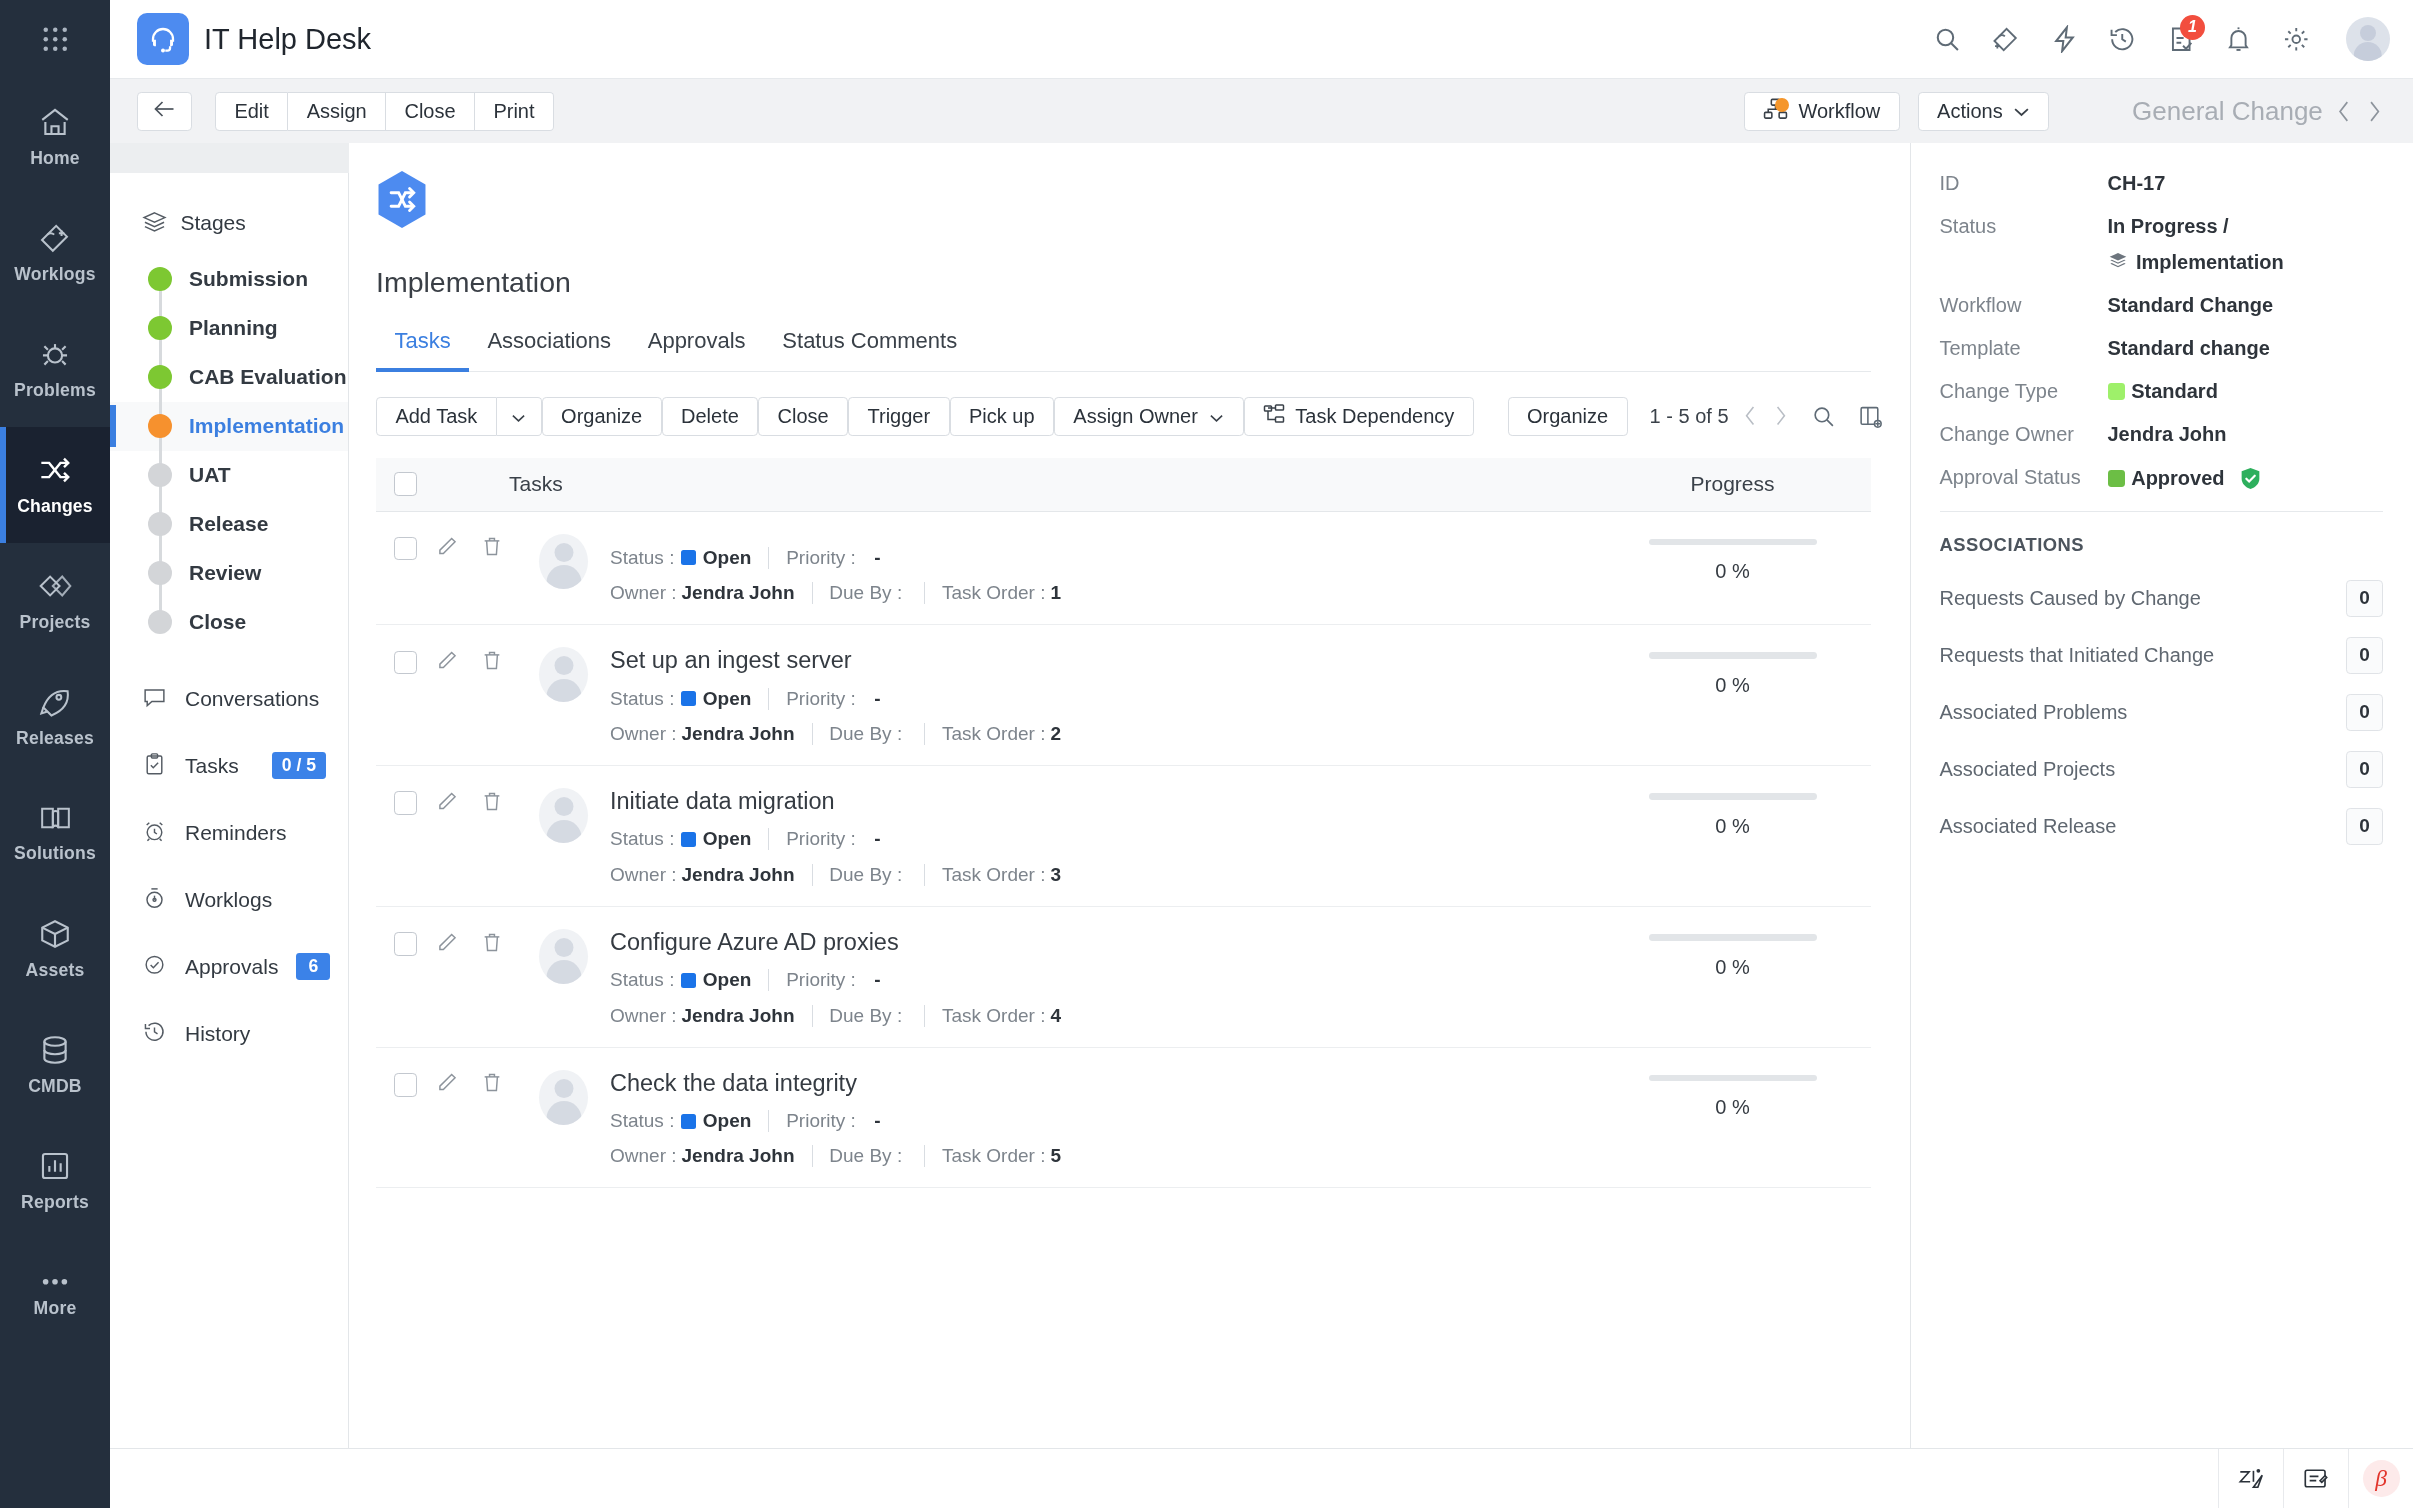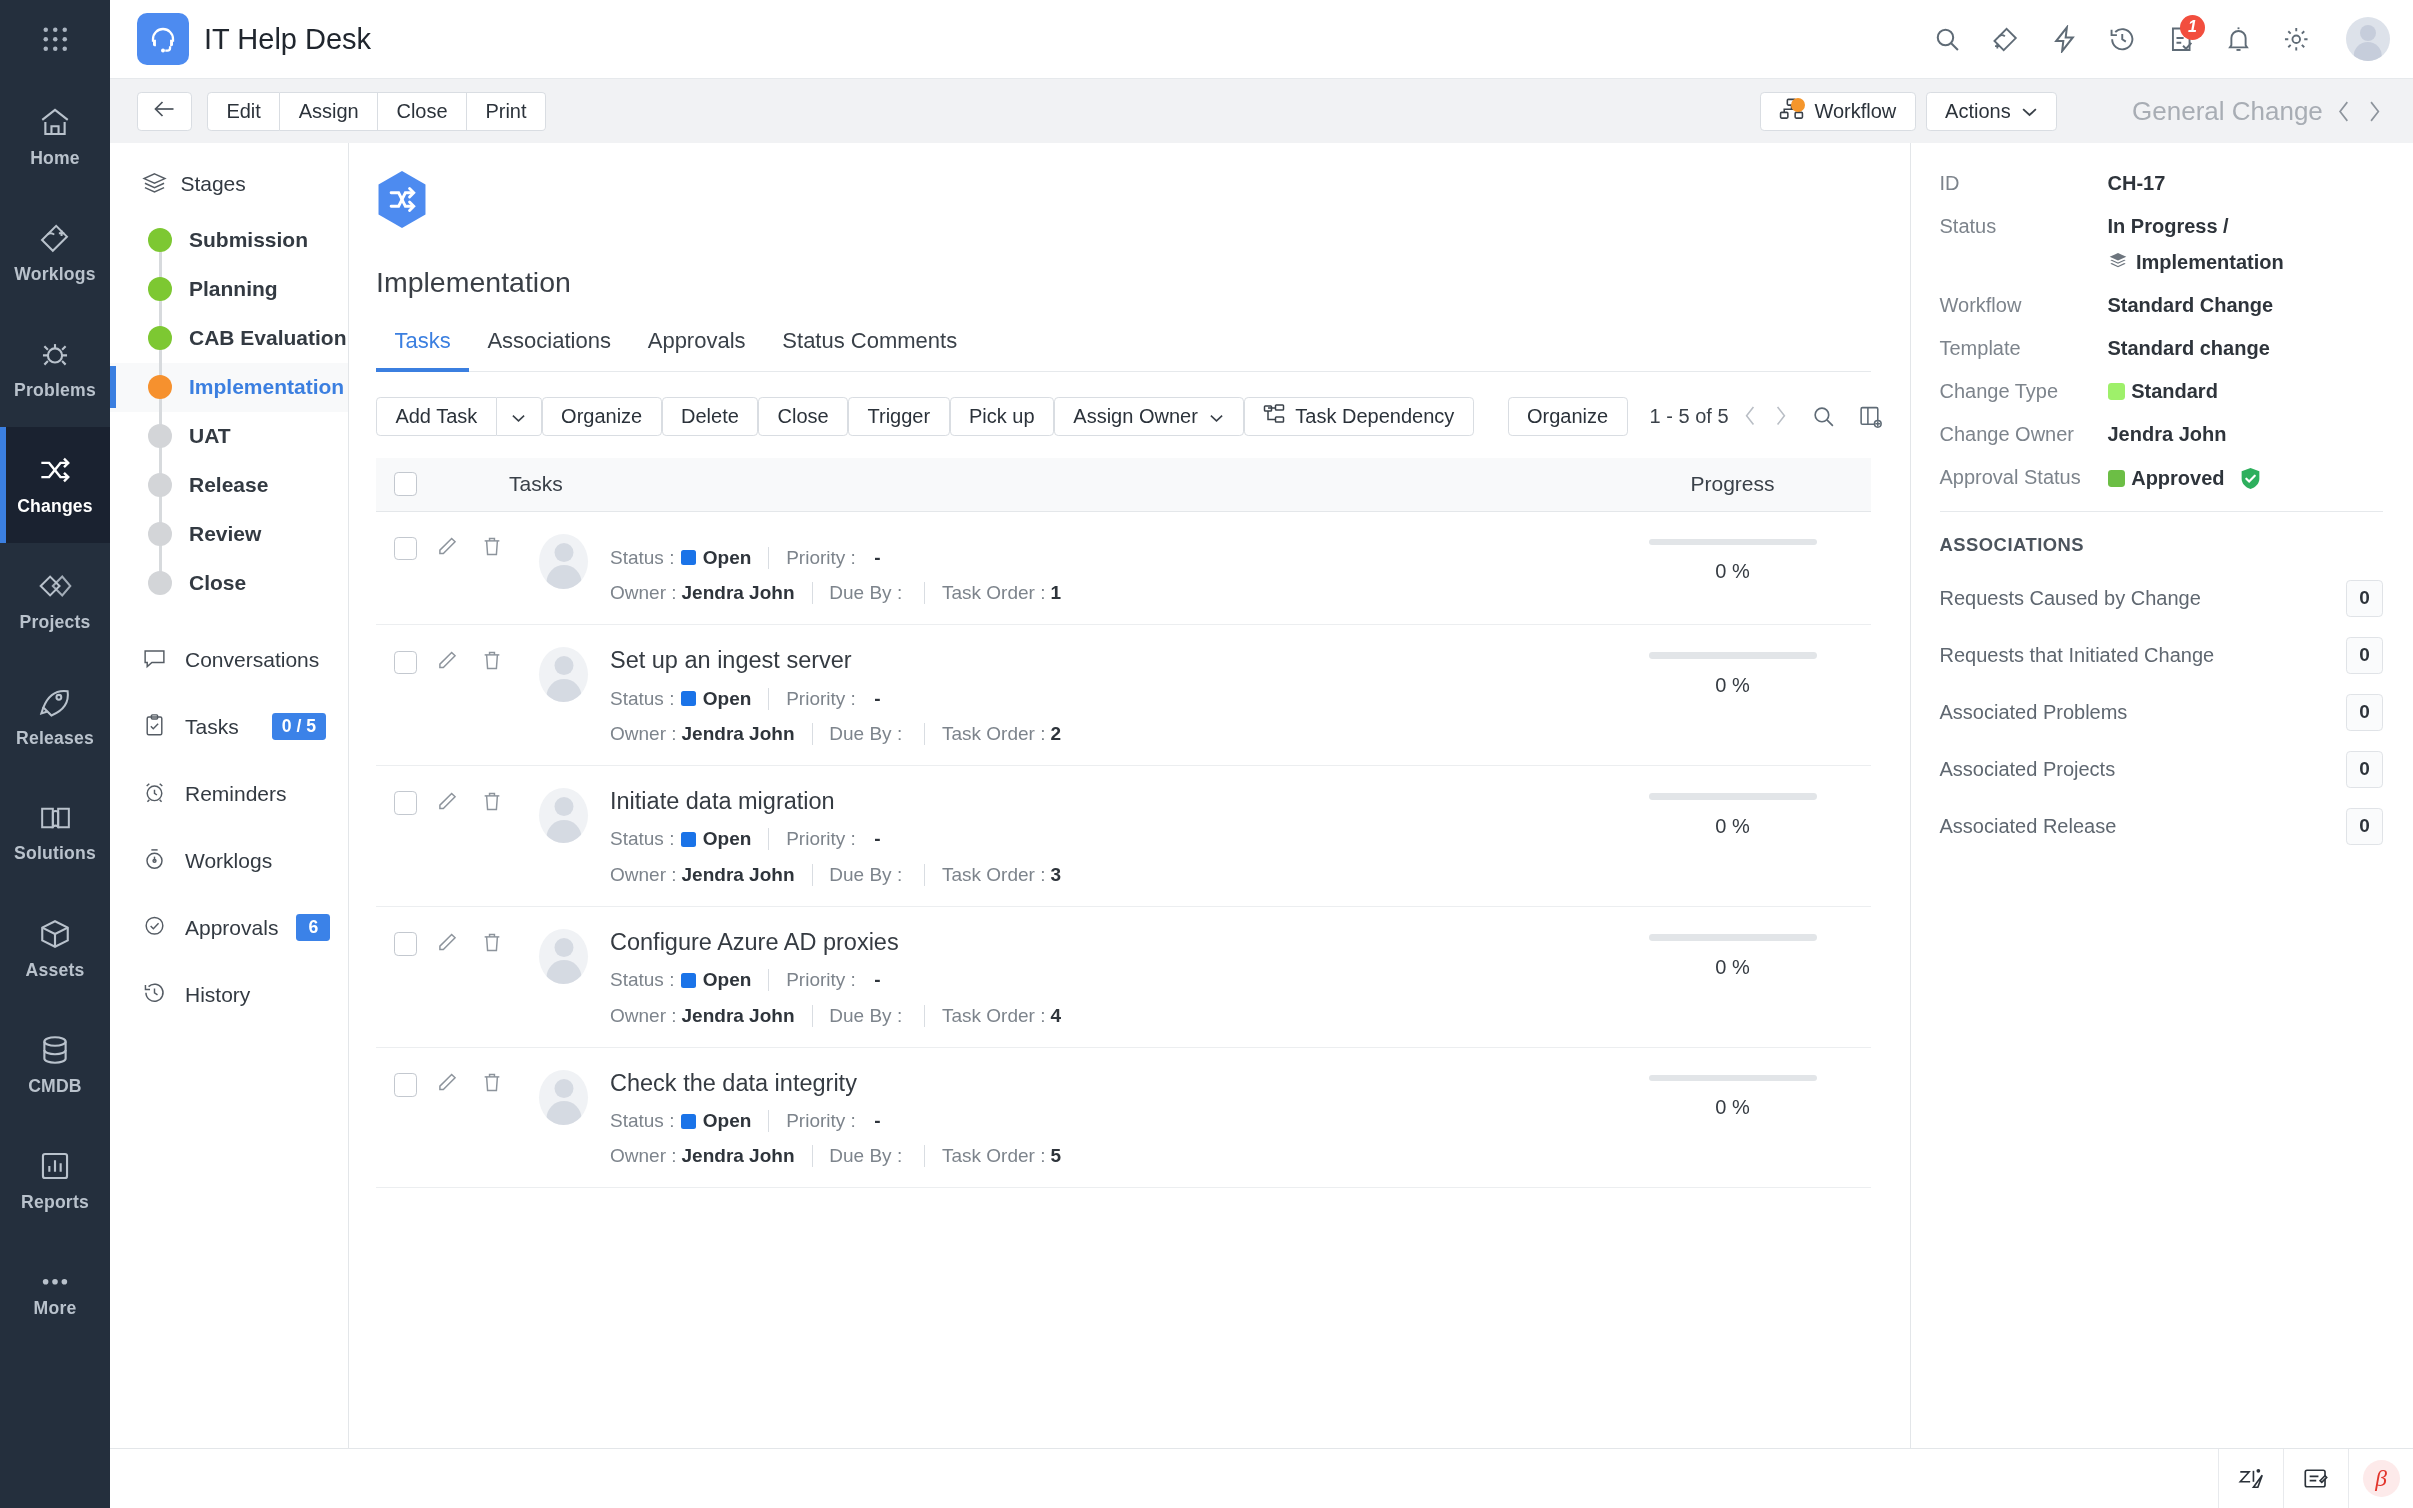--- a/index.html
+++ b/index.html
@@ -78,21 +78,21 @@
   }
   .avatar-top::after {
     content:""; position:absolute; left:50%; bottom:-3.4px; transform:translateX(-50%);
     width:28.5px; height:22px; border-radius:14.2px 14.2px 0 0; background:#c6cddb;
   }
 
   
   .actionbar {
     height: 64px; background: #f1f2f4;
     display: flex; align-items: center;
-    padding: 0 25px 0 27px; gap: 0;
+    padding: 0 25px 0 27px; gap: 8px;
   }
   .btn {
     height: 39px; background: #fff;
     border: 0.8px solid #d9dde2; border-radius: 4.2px;
     font-size: 20px; color: #2b323a;
     display: flex; align-items: center; justify-content: center;
     padding: 0 18.4px; cursor: pointer; white-space: nowrap;
     font-family: "Liberation Sans", sans-serif;
   }
   .btn-back { width: 55px; padding: 0; }
@@ -111,22 +111,23 @@
   .gc-text { font-size: 26px; color: #a8adb4; }
   .gc-arrow { color: #8d949c; cursor: pointer; display:flex; }
 
   
   .body { flex: 1; display: flex; min-height: 0; background: #eceef0; }
 
   
   .dpanel {
     width: 239px; flex: 0 0 239px;
     background: #ffffff; border-right: 0.8px solid #e3e6e9;
-    padding-top: 21px;
+    padding-top: 30px;
     overflow: hidden;
+    margin-top: 30px;
   }
   .dp-head {
     display: flex; align-items: center; gap: 13.4px;
     padding: 0 0 0 32px; height: 40px; color: #333a42;
   }
   .dp-head-label { font-size: 21px; }
   .stages { margin-top: 11.7px; position: relative; }
   .stage {
     position: relative; display: flex; align-items: center; gap: 17px;
     height: 49px; padding-left: 38px; cursor: pointer; font-weight: bold;

